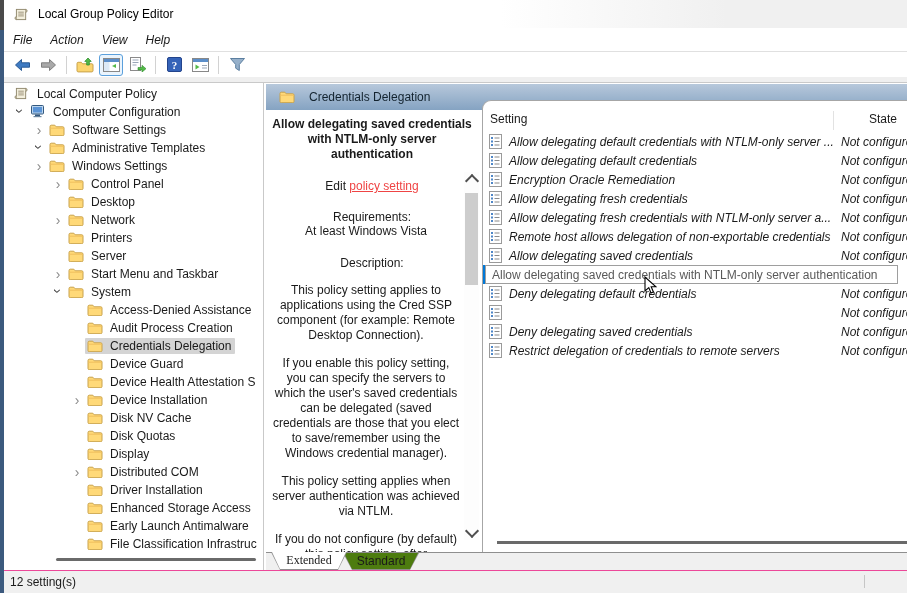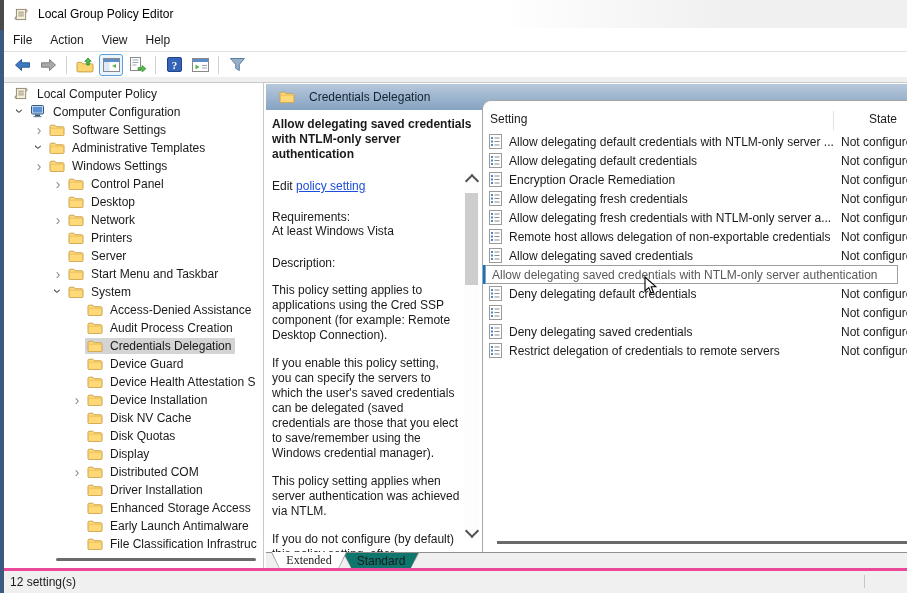--- a/index.html
+++ b/index.html
@@ -1,31 +1,31 @@
 <!DOCTYPE html>
 <html><head>
 <meta charset="utf-8">
 <style>
   html,body{margin:0;padding:0;background:#e8e8e8;}
   #window{
     position:relative;width:907px;height:593px;background:#fff;overflow:hidden;
-    font-family:"Liberation Sans","DejaVu Sans",sans-serif;font-size:12px;color:#1a1a1a;
+    font-family:"Liberation Sans","DejaVu Sans",sans-serif;font-size:12px;color:#1a1a1a;text-align:center;
     -webkit-font-smoothing:antialiased;
   }
   
   .left-strip{position:absolute;left:0;top:0;width:4px;height:593px;background:#3c5a7e;z-index:60;}
   .left-strip::before{content:"";position:absolute;left:0;top:0;width:4px;height:30px;background:#4a4a4a;}
 
   
   .titlebar{position:absolute;left:4px;top:0;right:0;height:28px;background:linear-gradient(90deg,#ffffff 55%,#f0f0f0 80%);display:flex;align-items:center;padding-left:10px;gap:9px;}
   .titlebar .title-text{color:#000;}
 
   
   .menubar{position:absolute;left:4px;top:28px;right:0;height:23px;background:#fff;border-bottom:1px solid #e0e0e0;display:flex;align-items:center;}
-  .menu-item{padding:3px 9px;cursor:default;}
+  .menu-item{padding:3px 9px;cursor:default;font-style:italic;}
 
   
   .toolbar{position:absolute;left:4px;top:52px;right:0;height:25px;background:#fff;display:flex;align-items:center;padding-left:6px;}
   .tb-item{width:24px;height:22px;display:flex;align-items:center;justify-content:center;flex:none;margin-right:2px;}
   .tb-item.selected{border:1px solid #5ba0dc;border-radius:3px;background:#eaf4fd;width:22px;height:20px;}
   .tb-item svg{display:none;}
   .tb-item[data-icon="back-arrow"]        svg[data-glyph="back-arrow"],
   .tb-item[data-icon="forward-arrow"]     svg[data-glyph="forward-arrow"],
   .tb-item[data-icon="up-one-level"]      svg[data-glyph="up-one-level"],
   .tb-item[data-icon="show-console-tree"] svg[data-glyph="show-console-tree"],
@@ -61,58 +61,58 @@
   
   .results{position:absolute;left:266px;top:83px;width:641px;height:487px;background:#fff;}
   .band{position:absolute;left:0;top:1px;right:0;height:26px;background:linear-gradient(#b7c8db,#85a3c2);border-bottom:1px solid #7d9ab8;display:flex;align-items:center;gap:9px;padding-left:13px;color:#13232f;}
   .band .tree-icon svg{display:block;}
 
   
   .mid{position:absolute;left:0;top:27px;width:216px;bottom:17px;background:#fff;overflow:hidden;}
   .mid-content{padding:7px 0 0 6px;width:200px;}
   .policy-title{font-weight:bold;width:200px;line-height:15px;}
   .edit-line{margin-top:17px;}
-  .link{color:#1d4ed8;text-decoration:underline;cursor:pointer;}
+  .link{color:#ef4444;text-decoration:underline;cursor:pointer;}
   .req-label{margin-top:17px;}
   .desc-label{margin-top:17px;}
   .desc,.req-value,.para{width:188px;line-height:15px;}
   .para{margin-top:13px;}
   .mid-scroll{position:absolute;right:3px;top:62px;bottom:13px;width:15px;background:#fdfdfd;}
   .mid-scroll .arr{position:absolute;left:3px;width:8px;height:8px;border-left:2px solid #4f4f4f;border-top:2px solid #4f4f4f;}
   .mid-scroll .arr.up{top:4px;transform:rotate(45deg);}
   .mid-scroll .arr.down{bottom:4px;transform:rotate(225deg);}
   .mid-scroll .thumb{position:absolute;left:1px;right:1px;top:21px;height:92px;background:#cdcdcd;}
 
   
   .list-panel{position:absolute;left:216px;top:17px;right:0;bottom:17px;background:#fff;border:1px solid #a6a6a6;border-right:none;border-bottom:none;border-top-left-radius:9px;z-index:5;}
   .list-header{position:absolute;left:0;top:9px;right:0;height:21px;}
   .col-setting-h{position:absolute;left:7px;top:2px;}
   .col-state-h{position:absolute;left:386px;top:2px;}
   .col-sep{position:absolute;left:350px;top:1px;bottom:1px;width:1px;background:#e2e2e2;}
-  .list-rows{position:absolute;left:0;top:31px;right:16px;}
+  .list-rows{position:absolute;left:0;top:31px;right:16px;font-style:italic;}
   .list-row{height:19px;display:flex;align-items:center;}
   .cell-setting{width:350px;flex:none;display:flex;align-items:center;gap:7px;padding-left:6px;overflow:hidden;white-space:nowrap;box-sizing:border-box;}
   .cell-setting svg{flex:none;}
   .cell-state{padding-left:8px;white-space:nowrap;}
   .list-row.selected{background:#0078d7;color:#fff;}
   .tooltip{position:absolute;left:2px;top:164px;width:413px;height:19px;box-sizing:border-box;background:#ffffff;border:1px solid #9e9e9e;color:#595959;display:flex;align-items:center;padding-left:6px;z-index:8;white-space:nowrap;overflow:hidden;}
   .list-hscroll{position:absolute;left:14px;right:0;bottom:9px;height:3px;}
   .list-hscroll .thumb{position:absolute;left:0;right:0;top:0;height:3px;background:#6a6a6a;}
 
   
   .tabs{position:absolute;left:0;right:0;bottom:0;height:17px;background:#f0f0f0;border-top:1px solid #8f8f8f;display:flex;padding-left:5px;z-index:6;}
   .tab{position:relative;height:17px;flex:none;}
   .tab-bg{position:absolute;inset:0;background:#8f8f8f;clip-path:polygon(0 0,100% 0,calc(100% - 9px) 100%,9px 100%);}
-  .tab-face{position:absolute;left:1px;right:1px;top:0;bottom:1px;background:#0f766e;clip-path:polygon(0 0,100% 0,calc(100% - 8px) 100%,8px 100%);display:flex;align-items:center;justify-content:center;}
+  .tab-face{position:absolute;left:1px;right:1px;top:0;bottom:1px;background:#4d7c0f;clip-path:polygon(0 0,100% 0,calc(100% - 8px) 100%,8px 100%);display:flex;align-items:center;justify-content:center;}
   .tab.active{margin-top:-1px;z-index:3;height:18px;}
   .tab.active .tab-face{background:#ffffff;font-family:Liberation Serif, serif;}
   .tab:nth-child(2){margin-left:-4px;}
 
   
-  .statusbar{position:absolute;left:4px;right:0;bottom:0;height:22px;background:#f0f0f0;border-top:3px solid #ec4899;display:flex;align-items:center;padding-left:6px;z-index:10;}
+  .statusbar{position:absolute;left:4px;right:0;bottom:0;height:22px;background:#f0f0f0;border-top:1px solid #ec4899;display:flex;align-items:center;padding-left:6px;z-index:10;}
   .status-divider{position:absolute;left:860px;top:4px;width:1px;height:13px;background:#c6c6c6;}
 
   
   .cursor{position:absolute;left:644px;top:276px;z-index:99;pointer-events:none;}
 </style>
 </head>
 <body>
 
 <div id="window">
 

